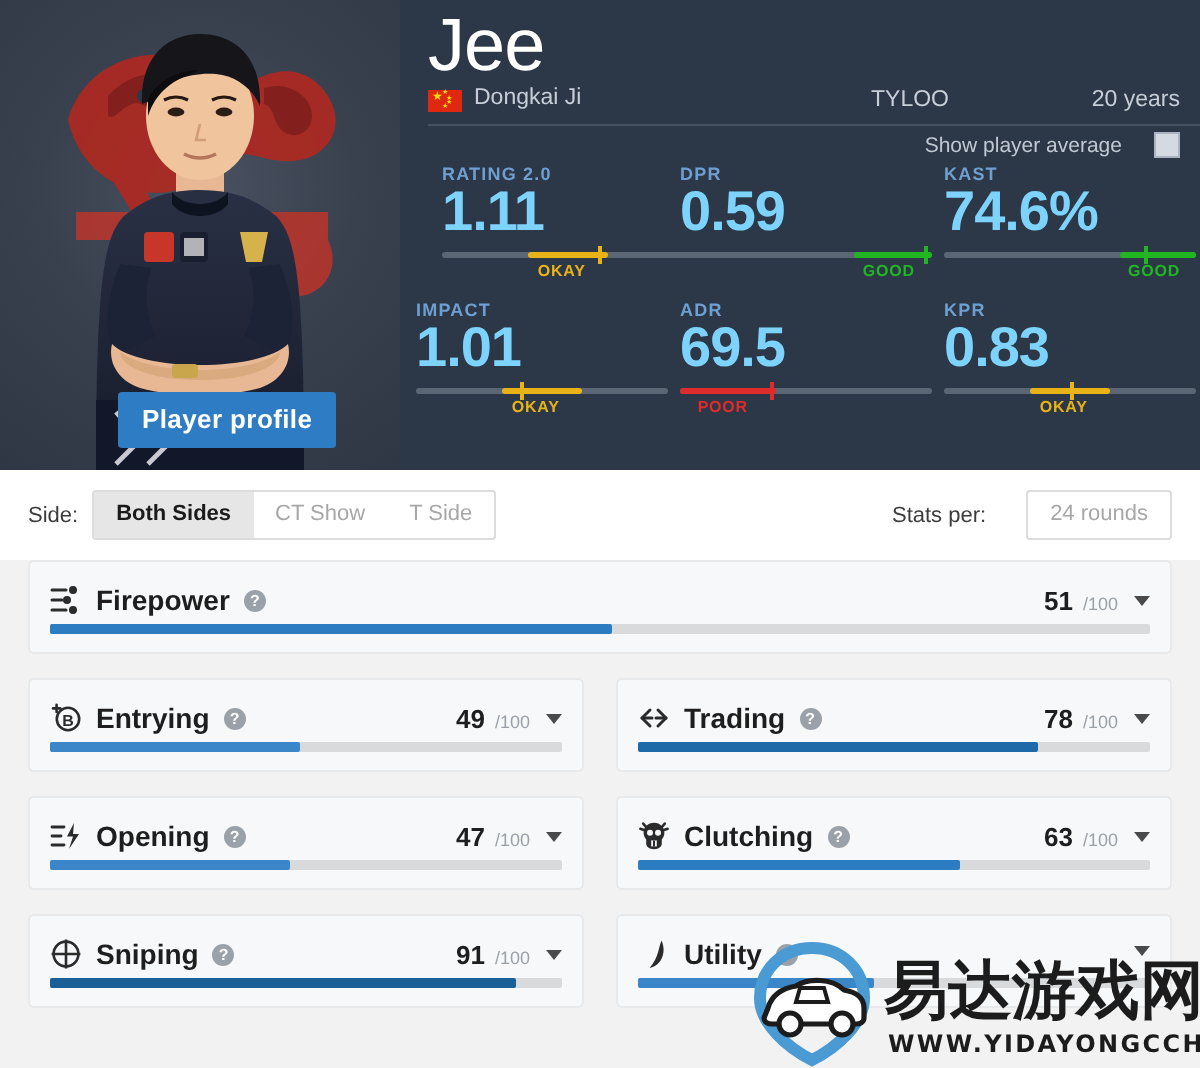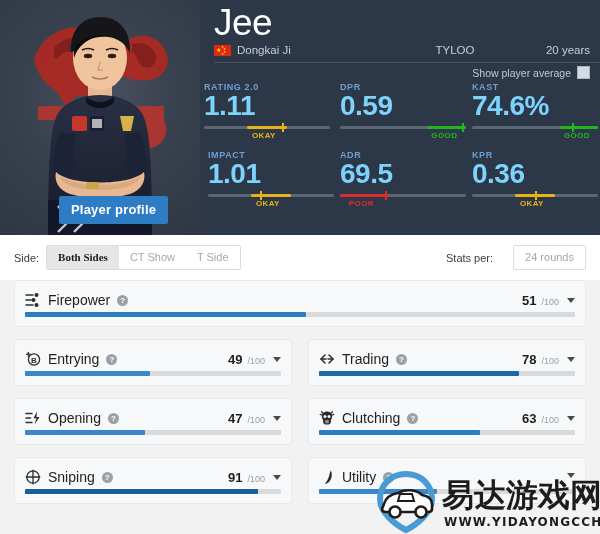--- a/index.html
+++ b/index.html
@@ -80,21 +80,21 @@
   .age {
     position: absolute; right: 10px; top: 44px;
     font-size: 11.5px; color: #c7ced8;
   }
   .hr {
     position: absolute; left: 14px; top: 62px;
     width: 386px; height: 1px; background: #46505f;
   }
   .avgrow {
     position: absolute; right: 10px; top: 66px;
-    display: flex; align-items: center; gap: 6px;
+    display: flex; align-items: center; gap: 16px;
     font-size: 10.5px; color: #c0c8d2;
   }
   .cbox {
     width: 13px; height: 13px;
     background: #d4dae2;
     border: 1px solid #aab3bf;
   }
 
   
   .stats {
@@ -136,21 +136,21 @@
   .flabel { font-size: 11px; color: #3c3c3c; margin-right: 7px; }
   .seg {
     display: flex; border: 1px solid #dcdcdc;
     background: #fff; border-radius: 2px; overflow: hidden;
   }
   .seg > div {
     font-size: 11px; padding: 5px 11px 6px;
     color: #a7a7a7; white-space: nowrap;
   }
   .seg > div.on {
-    background: #e6e6e6; color: #1b1b1b; font-weight: bold; font-family: Liberation Serif, serif;
+    background: #e6e6e6; color: #1b1b1b; font-weight: bold;
   }
 
   
   .cards { position: absolute; left: 0; top: 280px; width: 600px; }
   .cardrow { display: flex; gap: 16px; padding: 0 14px; margin-bottom: 12px; }
   .card {
     position: relative;
     background: #f7f8f9;
     border: 1px solid #e7e9eb;
     border-radius: 3px;
@@ -161,21 +161,21 @@
   }
   .card.wide { flex: 1 1 100%; }
   .cardtop {
     display: flex; align-items: center;
     justify-content: space-between;
     height: 20px;
   }
   .cardleft { display: flex; align-items: center; gap: 7px; min-width: 0; }
   .cicon { width: 16px; height: 16px; flex: 0 0 16px; color: #2b2b2b; }
   .ctitle {
-    font-size: 14px; font-weight: normal; color: #1e1e1e;
+    font-size: 14px; font-weight: bold; color: #1e1e1e;
     white-space: nowrap;
   }
   .qmark {
     width: 11px; height: 11px; border-radius: 50%;
     background: #9aa1a8; color: #fff;
     font-size: 8px; font-weight: bold;
     display: flex; align-items: center; justify-content: center;
     flex: 0 0 11px;
   }
   .cardright { display: flex; align-items: baseline; gap: 5px; }
@@ -289,21 +289,21 @@
       <div class="age">20 years</div>
 
       <div class="hr"></div>
 
       <div class="avgrow">
         <span>Show player average</span>
         <span class="cbox"></span>
       </div>
 
       <div class="stats" id="stats-grid">
-          <div class="stat" style="left: 4px; top: 0px;">
+          <div class="stat" style="left: 21px; top: 0px;">
             <div class="lbl">RATING 2.0</div>
             <div class="val">1.11</div>
             <div class="track">
               <div class="fill" style="left:34%;width:32%;background:#e8b317"></div>
               <div class="tick" style="left:62%;background:#e8b317"></div>
               <div class="qual" style="left:38%;color:#e8b317">OKAY</div>
             </div>
           </div>
           <div class="stat" style="left: 140px; top: 0px;">
             <div class="lbl">DPR</div>
@@ -336,21 +336,21 @@
             <div class="lbl">ADR</div>
             <div class="val">69.5</div>
             <div class="track">
               <div class="fill" style="left:0%;width:38%;background:#e02b2b"></div>
               <div class="tick" style="left:36%;background:#e02b2b"></div>
               <div class="qual" style="left:7%;color:#e02b2b">POOR</div>
             </div>
           </div>
           <div class="stat" style="left: 272px; top: 68px;">
             <div class="lbl">KPR</div>
-            <div class="val">0.36</div>
+            <div class="val">0.83</div>
             <div class="track">
               <div class="fill" style="left:34%;width:32%;background:#e8b317"></div>
               <div class="tick" style="left:50%;background:#e8b317"></div>
               <div class="qual" style="left:38%;color:#e8b317">OKAY</div>
             </div>
           </div>
         </div>
     </div>
   </div>
 

